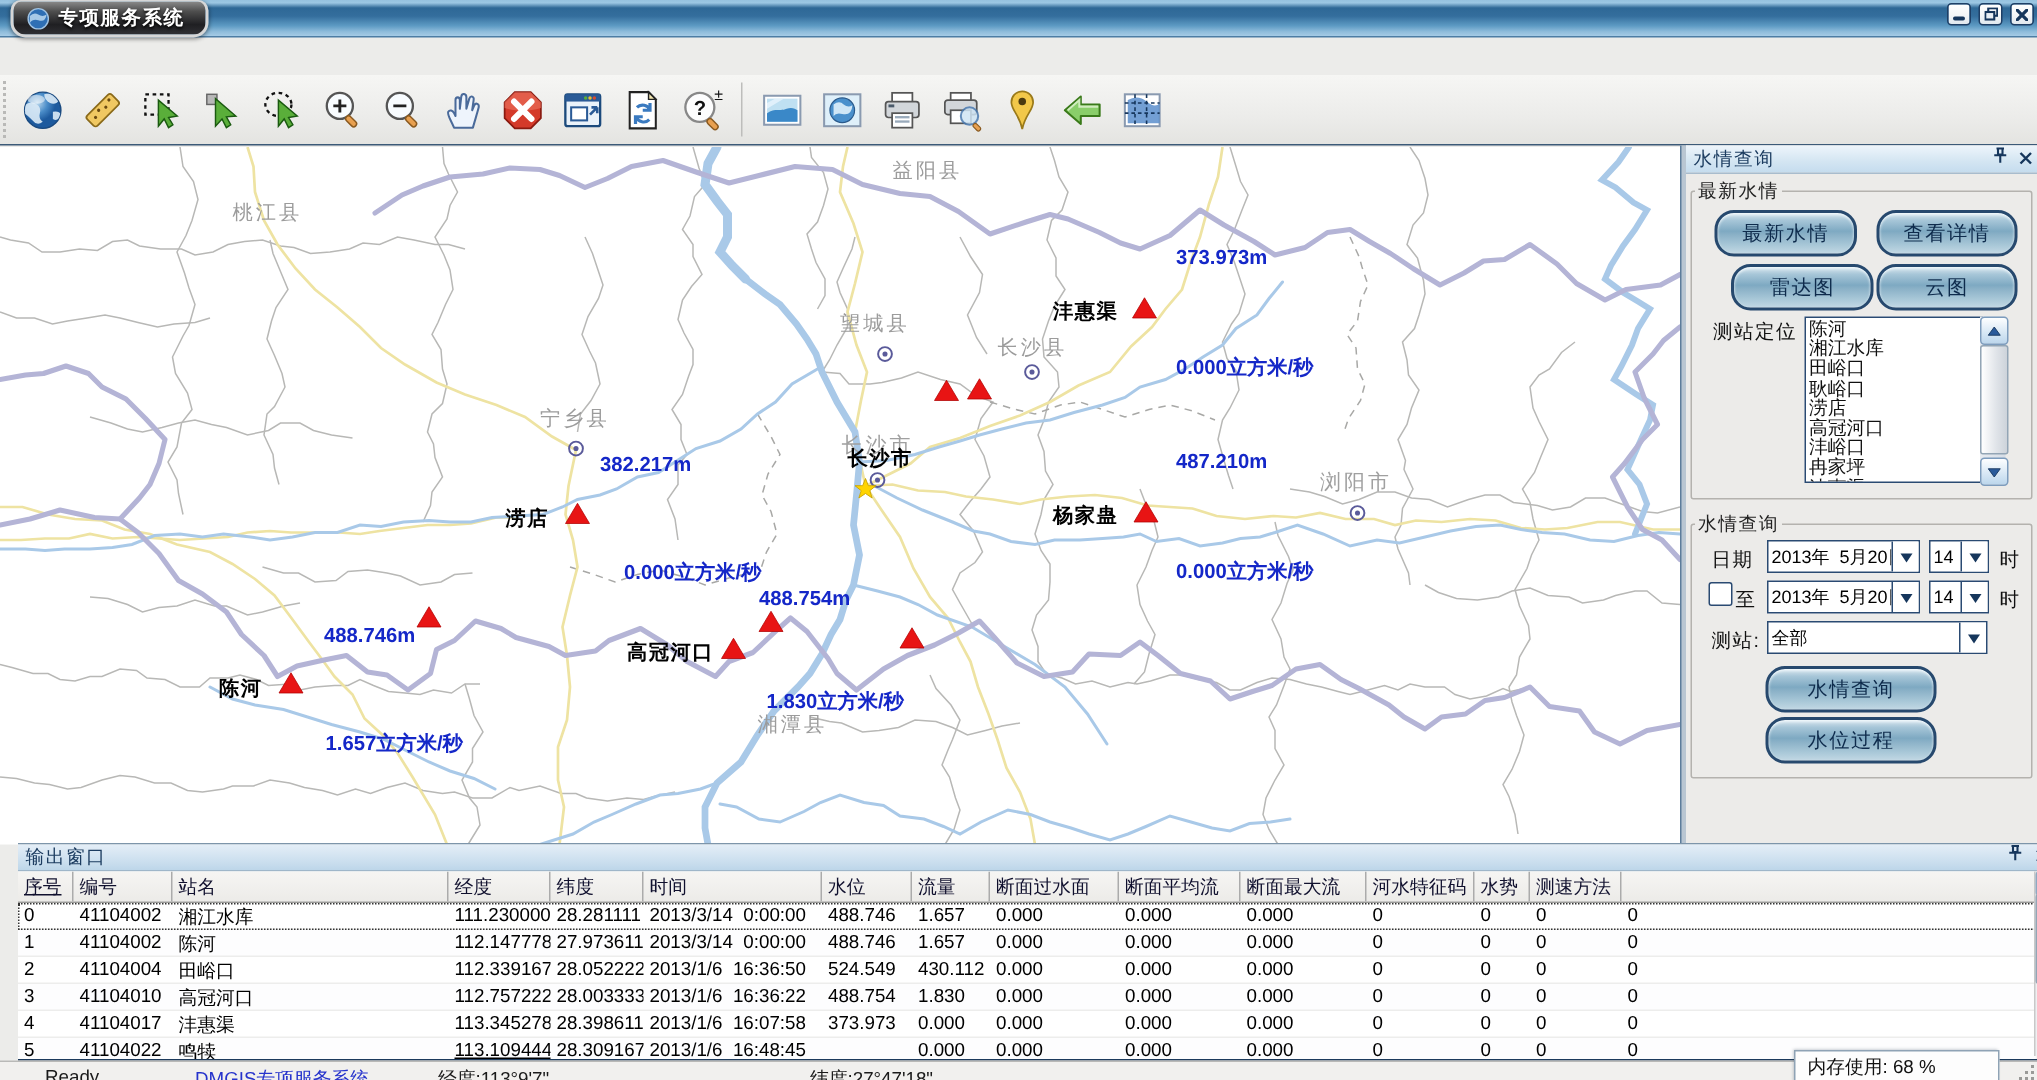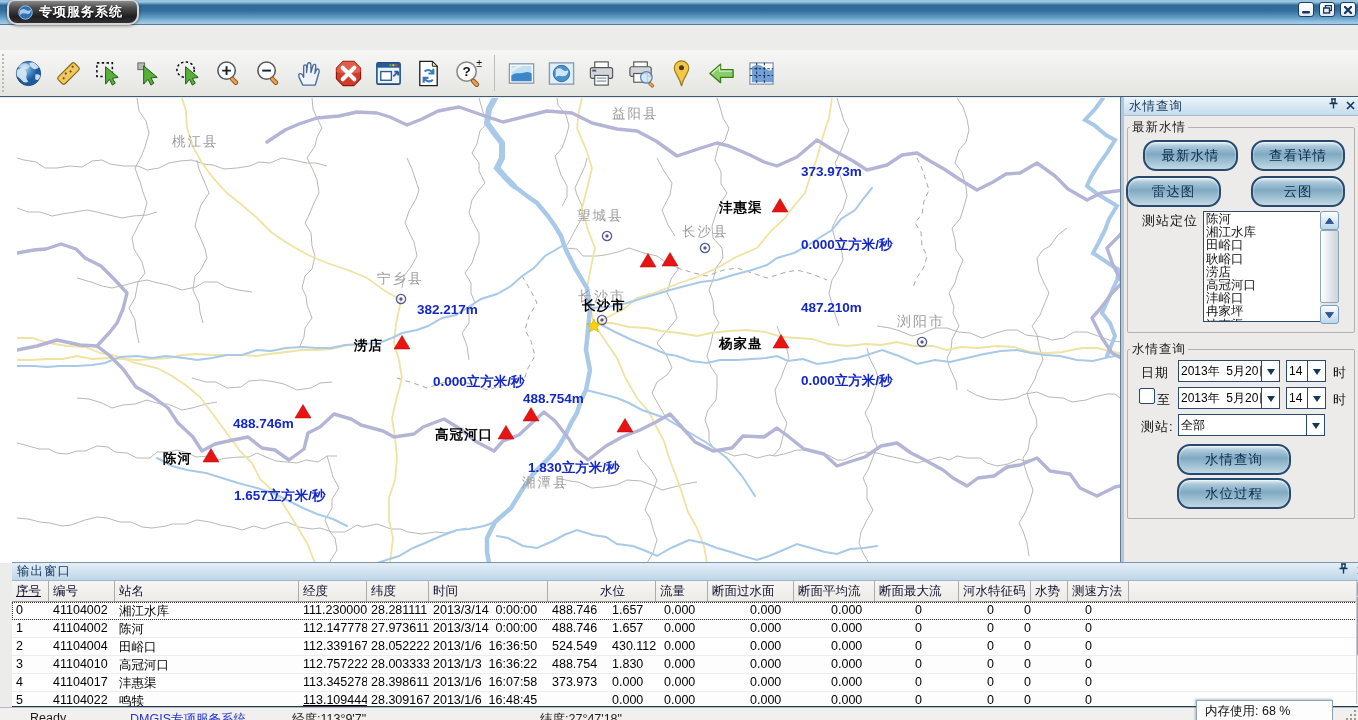--- a/index.html
+++ b/index.html
@@ -25,21 +25,21 @@
 .menu-item{color:#173d63;font-size:13.5px;padding:0 13px;letter-spacing:1px;white-space:nowrap;}
 
 .toolbar{position:absolute;left:0;top:50px;width:1358px;height:46px;
   background:linear-gradient(180deg,#f6f6f4 0%,#ececea 60%,#e4e4e1 100%);
   border-bottom:1px solid #c2c2c0;display:flex;align-items:center;}
 .tb-grip{width:4px;height:38px;margin-left:2px;border-left:2px dotted #b9b9b7;}
 .tb-btn{width:40px;height:40px;display:flex;align-items:center;justify-content:center;}
 .tb-sep{width:1px;height:36px;background:#bdbdbb;margin:0 6px;}
 
 .main{position:absolute;left:0;top:96px;width:1358px;height:466px;background:#ecebe9;border-top:1px solid #3c5a78;}
-.map{position:absolute;left:0;top:1px;width:1120px;height:465px;background:#fff;overflow:hidden;padding-left:17px;}
+.map{position:absolute;left:0;top:1px;width:1120px;height:465px;background:#fff;overflow:hidden;}
 .map svg{display:block;}
 .vsep{position:absolute;left:1120px;top:0;width:4px;height:466px;background:#b9c6d2;border-left:1px solid #5d7d9b;}
 
 .rpanel{position:absolute;left:1124px;top:0;width:234px;height:466px;background:#ecebe9;}
 .rp-header{position:relative;height:18px;background:linear-gradient(180deg,#eef5fb 0%,#d3e5f2 60%,#c5dcee 100%);
   border-bottom:1px solid #a8bccd;display:flex;align-items:center;}
 .rp-title{color:#1c3c60;font-size:12.5px;padding-left:5px;letter-spacing:1px;}
 .rp-icons{position:absolute;right:3px;top:1px;display:flex;gap:7px;align-items:center;color:#16365c;}
 .groupbox{position:absolute;left:3px;width:226px;border:1px solid #b4b2ae;border-radius:2px;}
 .groupbox legend{font-size:12.5px;color:#222;padding:0 2px;margin-left:2px;letter-spacing:1px;}
@@ -465,21 +465,21 @@
           <span><svg width="9" height="9" viewBox="0 0 9 9">
                 <path d="M1 1 L8 8 M8 1 L1 8" stroke="#16365c" stroke-width="1.6"></path>
               </svg></span>
         </span>
       </div>
       <fieldset class="groupbox" style="top:22px;height:212px">
         <legend>最新水情</legend>
       </fieldset>
       <div class="blue-btn" style="left:19px;top:43px;width:91px">最新水情</div>
       <div class="blue-btn" style="left:127px;top:43px;width:90px">查看详情</div>
-      <div class="blue-btn" style="left:2px;top:79px;width:91px">雷达图</div>
+      <div class="blue-btn" style="left:30px;top:79px;width:91px">雷达图</div>
       <div class="blue-btn" style="left:127px;top:79px;width:90px">云图</div>
       <div class="rp-label" style="left:18px;top:115px">测站定位</div>
       <div class="listbox" style="left:79px;top:114px;width:115px;height:108px" id="station-listbox">
           <div>陈河</div>
           <div>湘江水库</div>
           <div>田峪口</div>
           <div>耿峪口</div>
           <div>涝店</div>
           <div>高冠河口</div>
           <div>沣峪口</div>
@@ -545,21 +545,21 @@
       </span>
     </div>
     <div class="grid" id="grid">
         <div class="gh-row">
           <div class="gh-cell" style="width: 37px; text-decoration: underline;">序号</div>
           <div class="gh-cell" style="width: 66px;">编号</div>
           <div class="gh-cell" style="width: 184px;">站名</div>
           <div class="gh-cell" style="width: 68px;">经度</div>
           <div class="gh-cell" style="width: 62px;">纬度</div>
           <div class="gh-cell" style="width: 119px;">时间</div>
-          <div class="gh-cell" style="width: 60px; margin-left: 48px;">水位</div>
+          <div class="gh-cell" style="width: 60px;">水位</div>
           <div class="gh-cell" style="width: 52px;">流量</div>
           <div class="gh-cell" style="width: 86px;">断面过水面</div>
           <div class="gh-cell" style="width: 81px;">断面平均流</div>
           <div class="gh-cell" style="width: 84px;">断面最大流</div>
           <div class="gh-cell" style="width: 72px;">河水特征码</div>
           <div class="gh-cell" style="width: 37px;">水势</div>
           <div class="gh-cell" style="width: 61px;">测速方法</div>
         </div>
         <div class="g-row sel">
           <div class="g-cell" style="width: 37px;">0</div>
@@ -611,21 +611,21 @@
           <div class="g-cell" style="width: 37px;">0</div>
           <div class="g-cell" style="width: 61px;">0</div>
           <div class="g-cell" style="width: 276px;">0</div>
         </div>
         <div class="g-row alt">
           <div class="g-cell" style="width: 37px;">3</div>
           <div class="g-cell" style="width: 66px;">41104010</div>
           <div class="g-cell" style="width: 184px;">高冠河口</div>
           <div class="g-cell" style="width: 68px;">112.757222</div>
           <div class="g-cell" style="width: 62px;">28.003333</div>
-          <div class="g-cell" style="width: 119px;">2013/1/3  16:36:22</div>
+          <div class="g-cell" style="width: 119px;">2013/1/6  16:36:22</div>
           <div class="g-cell" style="width: 60px;">488.754</div>
           <div class="g-cell" style="width: 52px;">1.830</div>
           <div class="g-cell" style="width: 86px;">0.000</div>
           <div class="g-cell" style="width: 81px;">0.000</div>
           <div class="g-cell" style="width: 84px;">0.000</div>
           <div class="g-cell" style="width: 72px;">0</div>
           <div class="g-cell" style="width: 37px;">0</div>
           <div class="g-cell" style="width: 61px;">0</div>
           <div class="g-cell" style="width: 276px;">0</div>
         </div>

